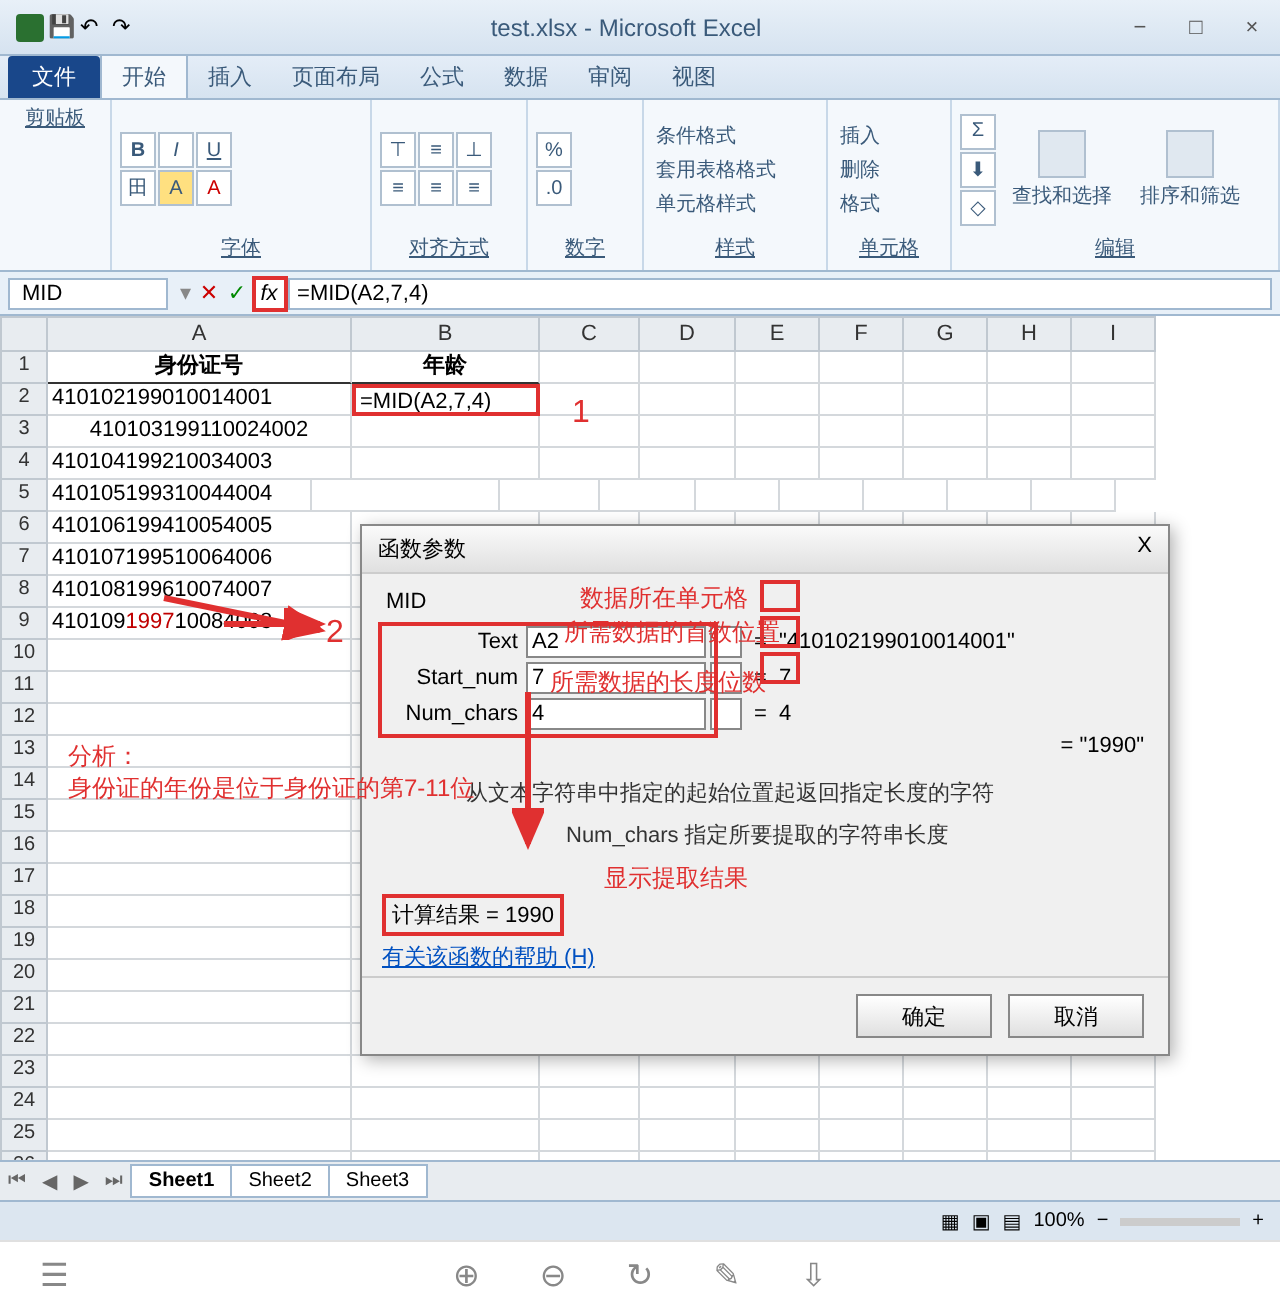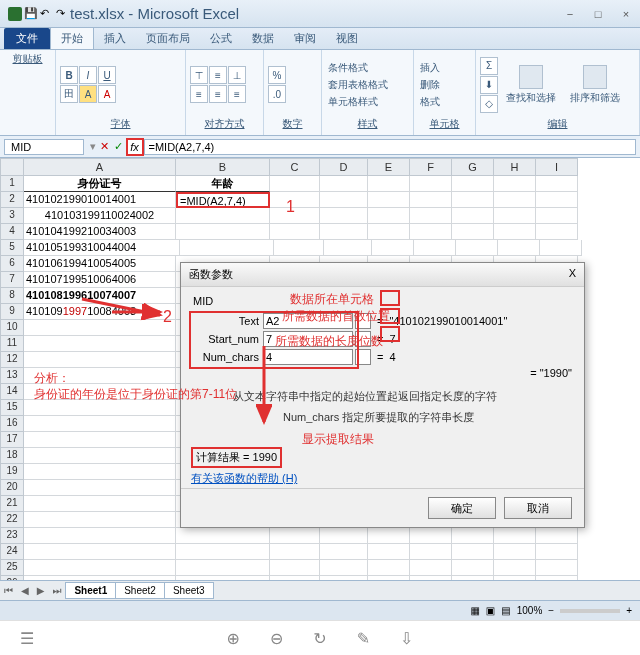--- a/index.html
+++ b/index.html
@@ -1,20 +1,20 @@
 <!DOCTYPE html>
 <html><head>
 <meta charset="utf-8">
 <style>
 * { margin: 0; padding: 0; box-sizing: border-box; font-family: "Microsoft YaHei", Arial, sans-serif; }
 body { background: #fff; width: 640px; height: 655px; overflow: hidden; position: relative; font-size: 11px; }
 .titlebar { height: 28px; background: linear-gradient(#e8f0f8, #d6e3f0); display: flex; align-items: center; border-bottom: 1px solid #a0b8d0; }
 .titlebar .qat { display: flex; gap: 2px; padding-left: 8px; }
 .titlebar .qat span { width: 14px; height: 14px; display: inline-block; }
-.titlebar .title { flex: 1; color: #3a5a7a; font-size: 15px; }
+.titlebar .title { flex: 1; text-align: center; color: #3a5a7a; font-size: 12px; }
 .titlebar .wincontrols { display: flex; }
 .titlebar .wincontrols span { width: 28px; height: 20px; display: flex; align-items: center; justify-content: center; color: #555; }
 .ribbon-tabs { height: 22px; background: linear-gradient(#e4edf7, #d6e3f0); display: flex; align-items: flex-end; padding-left: 4px; border-bottom: 1px solid #a0b8d0; }
 .ribbon-tabs .filetab { background: #19478a; color: #fff; padding: 3px 12px; font-size: 11px; border-radius: 2px 2px 0 0; }
 .ribbon-tabs .tab { padding: 3px 10px; font-size: 11px; color: #3a5a7a; }
 .ribbon-tabs .tab.active { background: #f4f8fc; border: 1px solid #a0b8d0; border-bottom: none; }
 .ribbon { height: 86px; background: #f4f8fc; border-bottom: 1px solid #a0b8d0; display: flex; }
 .ribbon-group { border-right: 1px solid #c8d8e8; padding: 2px 4px; display: flex; flex-direction: column; }
 .ribbon-group .body { flex: 1; display: flex; align-items: center; gap: 2px; }
 .ribbon-group .label { text-align: center; font-size: 10px; color: #3a5a7a; padding-bottom: 2px; text-decoration: underline; }
@@ -255,21 +255,21 @@
         <div class="cell" style="width: 50px;"></div>
         <div class="cell" style="width: 48px;"></div>
         <div class="cell" style="width: 42px;"></div>
         <div class="cell" style="width: 42px;"></div>
         <div class="cell" style="width: 42px;"></div>
         <div class="cell" style="width: 42px;"></div>
         <div class="cell" style="width: 42px;"></div>
       </div>
       <div class="row">
         <div class="rownum">5</div>
-        <div class="cell" style="width: 156px;">410105199310044004</div>
+        <div class="cell" style="width: 132px;">410105199310044004</div>
         <div class="cell" style="width: 94px;"></div>
         <div class="cell" style="width: 50px;"></div>
         <div class="cell" style="width: 48px;"></div>
         <div class="cell" style="width: 42px;"></div>
         <div class="cell" style="width: 42px;"></div>
         <div class="cell" style="width: 42px;"></div>
         <div class="cell" style="width: 42px;"></div>
         <div class="cell" style="width: 42px;"></div>
       </div>
       <div class="row">
@@ -291,21 +291,21 @@
         <div class="cell" style="width: 50px;"></div>
         <div class="cell" style="width: 48px;"></div>
         <div class="cell" style="width: 42px;"></div>
         <div class="cell" style="width: 42px;"></div>
         <div class="cell" style="width: 42px;"></div>
         <div class="cell" style="width: 42px;"></div>
         <div class="cell" style="width: 42px;"></div>
       </div>
       <div class="row">
         <div class="rownum">8</div>
-        <div class="cell" style="width: 152px; font-weight: bold;">410108199610074007</div>
+        <div class="cell" style="width: 152px;">410108199610074007</div>
         <div class="cell" style="width: 94px;"></div>
         <div class="cell" style="width: 50px;"></div>
         <div class="cell" style="width: 48px;"></div>
         <div class="cell" style="width: 42px;"></div>
         <div class="cell" style="width: 42px;"></div>
         <div class="cell" style="width: 42px;"></div>
         <div class="cell" style="width: 42px;"></div>
         <div class="cell" style="width: 42px;"></div>
       </div>
       <div class="row">

